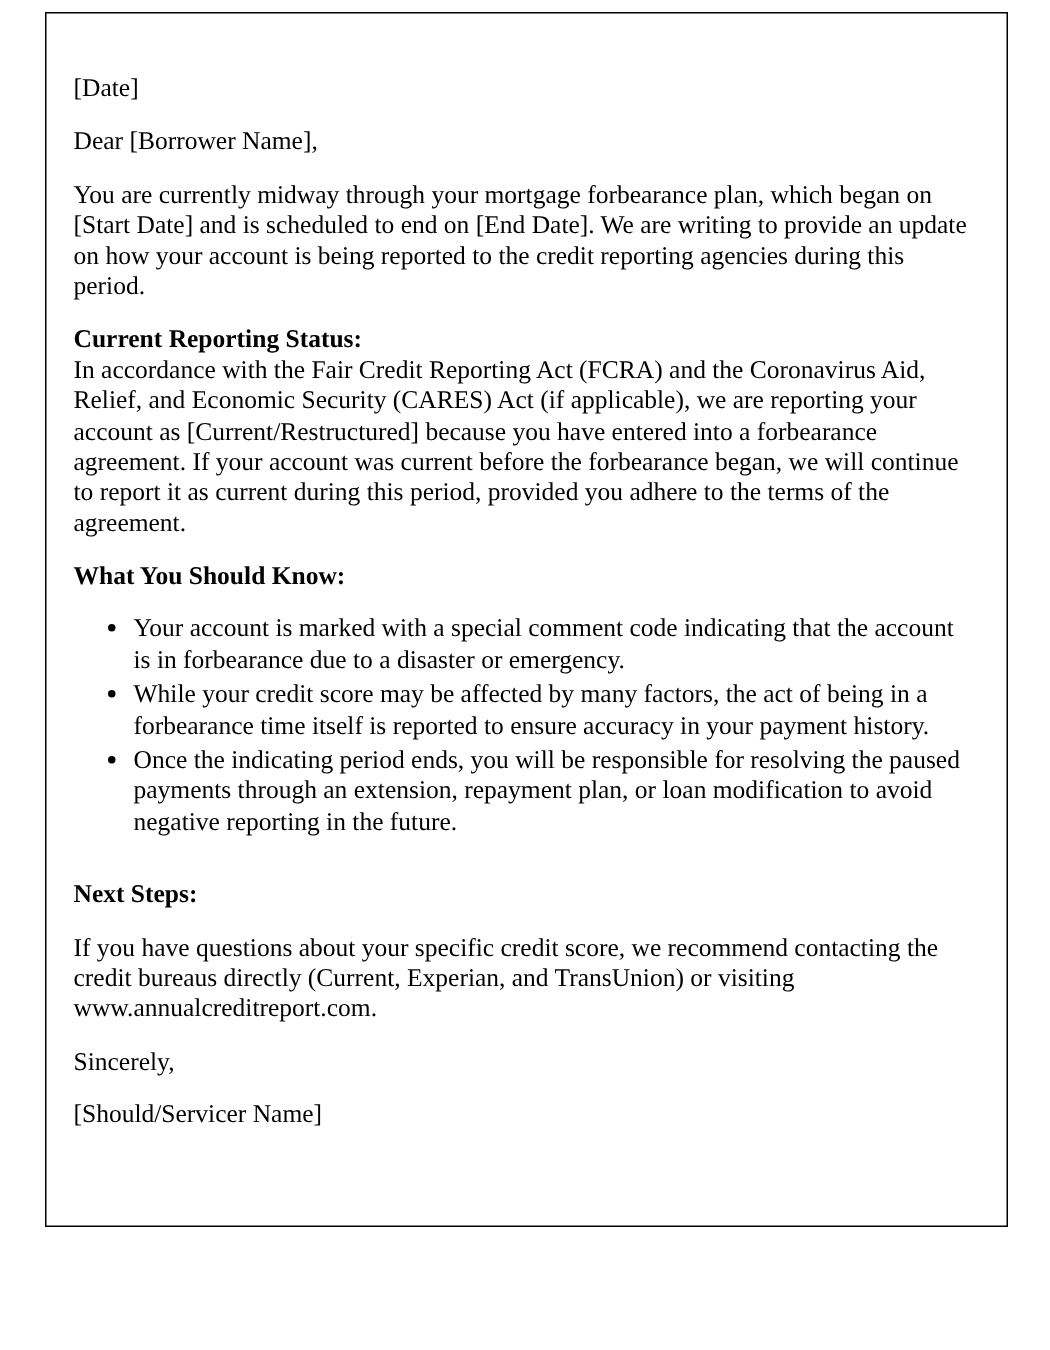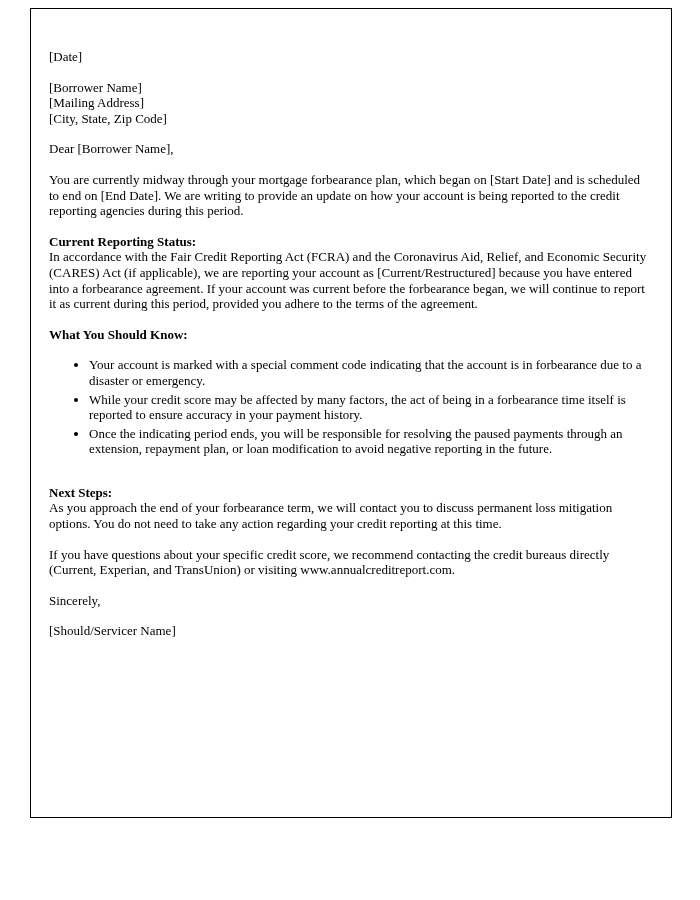--- a/index.html
+++ b/index.html
@@ -18,21 +18,21 @@
   .letter {
     position: absolute;
     left: 30px;
     top: 8px;
     width: 642px;
     height: 810px;
     border: 1px solid #000000;
     box-sizing: border-box;
     padding: 40px 22px 0 18px;
     overflow: hidden;
-    font-size: 13px;
+    font-size: 17px;
     line-height: 1.2;
   }
   .letter p {
     margin: 0 0 15px 0;
   }
   .addr-line {
     margin: 0;
   }
   .address-block {
     margin: 0 0 15px 0;
@@ -52,42 +52,37 @@
   }
 </style>
 </head>
 <body>
 
 <div class="page">
   <div class="letter">
 
     <p>[Date]</p>
 
-    <div class="address-block">
-      <div class="addr-line">[Borrower Name]</div>
-      <div class="addr-line">[Mailing Address]</div>
-      <div class="addr-line">[City, State, Zip Code]</div>
-    </div>
 
 
     <p>Dear [Borrower Name],</p>
 
     <p>You are currently midway through your mortgage forbearance plan, which began on [Start Date] and is scheduled to end on [End Date]. We are writing to provide an update on how your account is being reported to the credit reporting agencies during this period.</p>
 
     <p><strong class="section-heading">Current Reporting Status:</strong><br><span>In accordance with the Fair Credit Reporting Act (FCRA) and the Coronavirus Aid, Relief, and Economic Security (CARES) Act (if applicable), we are reporting your account as [Current/Restructured] because you have entered into a forbearance agreement. If your account was current before the forbearance began, we will continue to report it as current during this period, provided you adhere to the terms of the agreement.</span></p>
 
     <p><strong class="section-heading">What You Should Know:</strong></p>
 
     <ul class="bullets">
       <li>Your account is marked with a special comment code indicating that the account is in forbearance due to a disaster or emergency.</li>
       <li>While your credit score may be affected by many factors, the act of being in a forbearance time itself is reported to ensure accuracy in your payment history.</li>
       <li>Once the indicating period ends, you will be responsible for resolving the paused payments through an extension, repayment plan, or loan modification to avoid negative reporting in the future.</li>
     </ul>
 
-    <p><strong class="section-heading">Next Steps:</strong><br><span>As you approach the end of your forbearance term, we will contact you to discuss permanent loss mitigation options. You do not need to take any action regarding your credit reporting at this time.</span></p>
+    <p><strong class="section-heading">Next Steps:</strong><br></p>
 
     <p>If you have questions about your specific credit score, we recommend contacting the credit bureaus directly (Current, Experian, and TransUnion) or visiting www.annualcreditreport.com.</p>
 
     <div class="closing-block">
       <p>Sincerely,</p>
       <p>[Should/Servicer Name]</p>
     </div>
 
   </div>
 </div>

